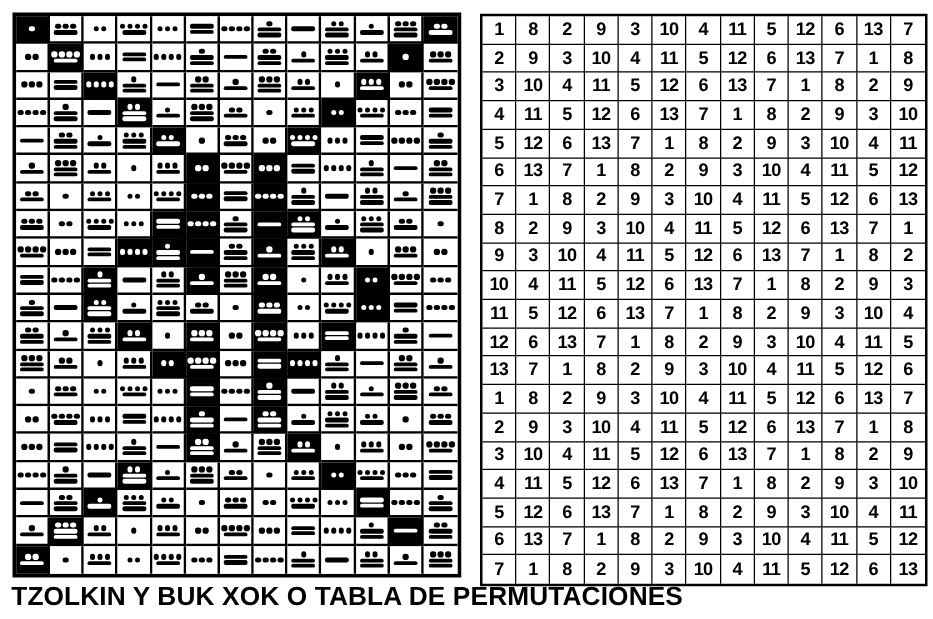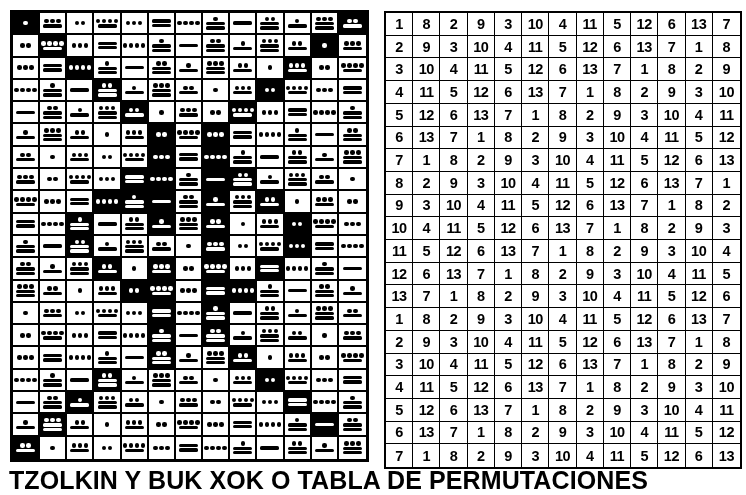--- a/index.html
+++ b/index.html
@@ -34,21 +34,21 @@
   }
   .pm-cell{
     border-right:1.5px solid #000;border-bottom:1.5px solid #000;box-sizing:border-box;
     display:flex;align-items:center;justify-content:center;letter-spacing:-0.5px;
   }
   .pm-cell:nth-child(13n){border-right:none;}
   .pm-cell:nth-child(n+248){border-bottom:none;}
   
   .caption{
     position:absolute;left:9px;top:466px;color:#000;
-    font-size:25px;font-weight:700;letter-spacing:0.1px;white-space:nowrap;
+    font-size:21px;font-weight:700;letter-spacing:0.1px;white-space:nowrap;
   }
 </style>
 </head>
 <body>
 
 <div class="page">
   <div class="tzolkin" id="tzolkin-grid">
       <div class="tz-cell black" title="1">
         <div class="dotrow">
           <span class="dot"></span>

